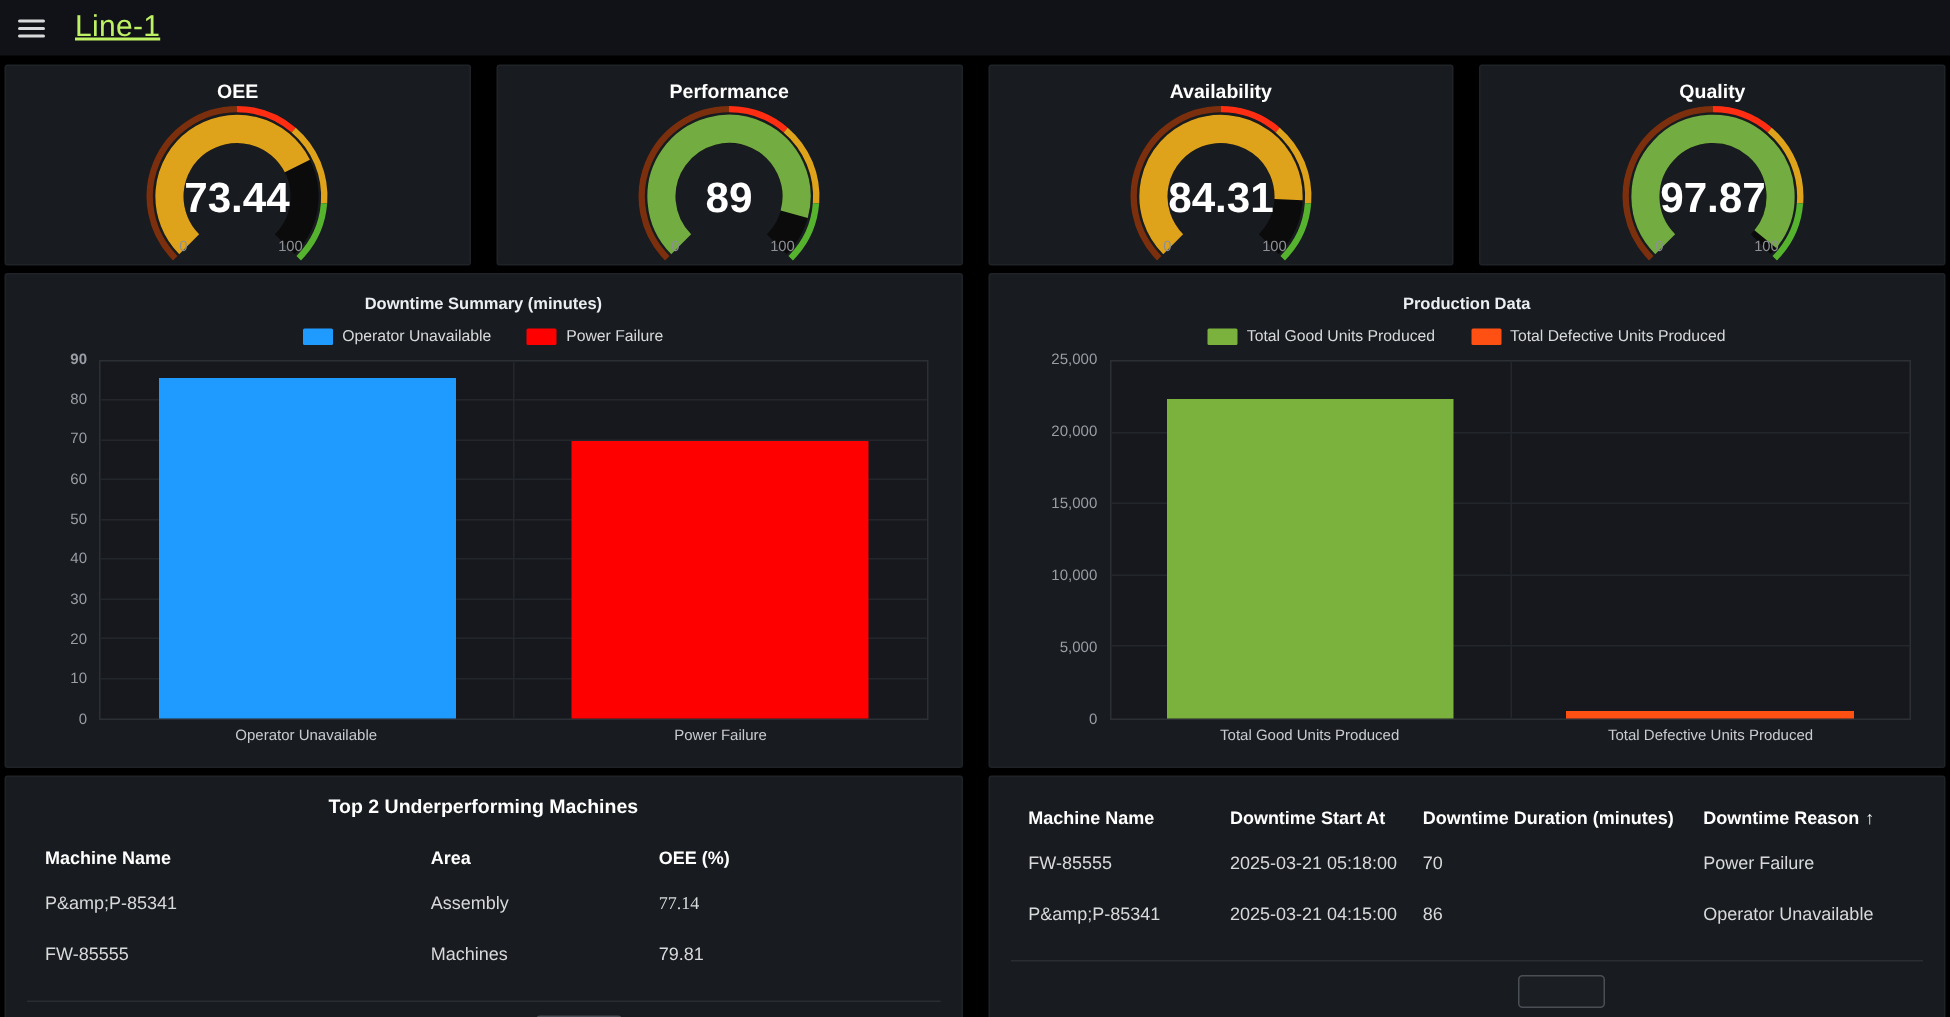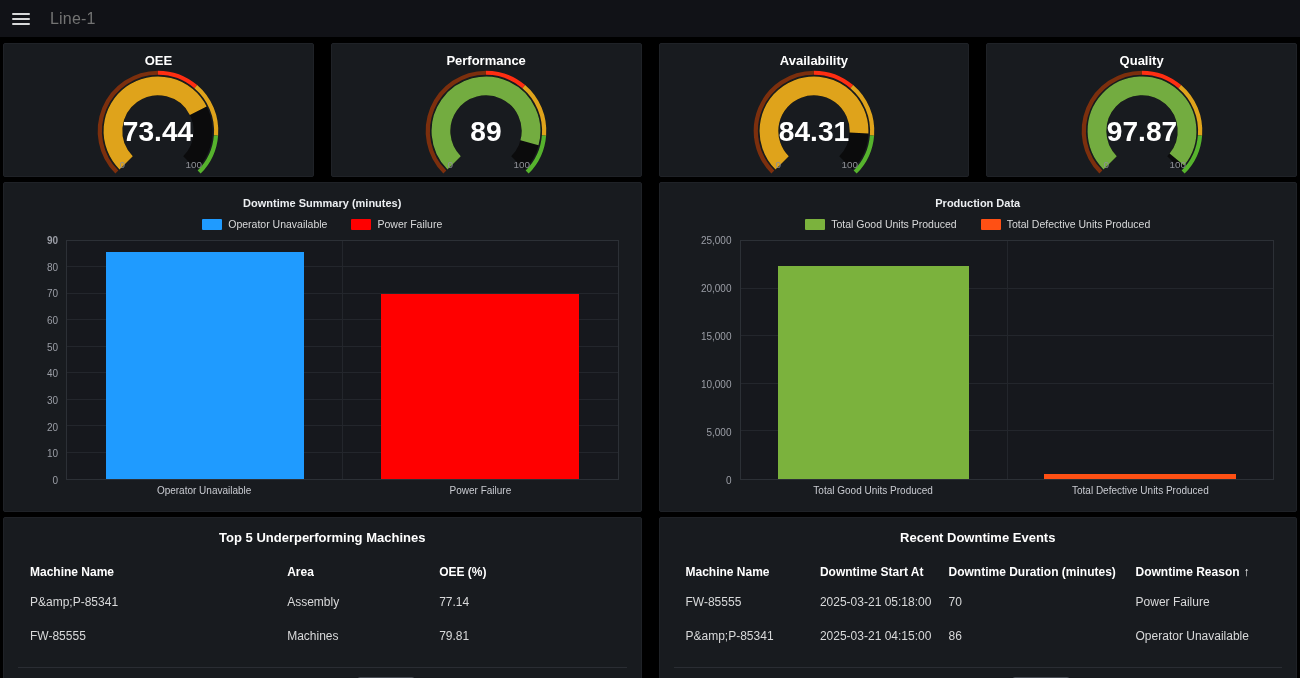--- a/index.html
+++ b/index.html
@@ -5,21 +5,21 @@
   * { margin:0; padding:0; box-sizing:border-box; }
   html,body { background:#000; }
   body {
     width:1300px; height:678px; overflow:hidden; position:relative;
     font-family:"Liberation Sans", sans-serif; color:#d8d9da;
   }
   
   .topbar{ height:37px; background:#111217; display:flex; align-items:center; padding:0 12px; gap:20px; }
   .burger{ width:18px; display:flex; flex-direction:column; gap:3px; cursor:pointer; }
   .burger span{ height:2px; background:#d8d9da; border-radius:1px; }
-  .tb-title{ color:#737373; font-size:16px; letter-spacing:.2px; }
+  .tb-title{ color:#bef264; font-size:20px; letter-spacing:.2px;text-decoration:underline; }
   
   .dash{ padding:6px 3px 0; display:flex; flex-direction:column; gap:5px; }
   .row{ display:flex; gap:17px; }
   .panel{ background:#181b1f; border:1px solid #1f2227; border-radius:2px; position:relative; flex:1; overflow:hidden; }
   
   .row-gauges{ height:134px; }
   .gauge-panel{ display:flex; flex-direction:column; align-items:center; }
   .gauge-title{ font-size:13px; font-weight:700; color:#fff; margin-top:9px; cursor:pointer; }
   svg.gauge{ margin-top:1px; }
   
@@ -208,43 +208,42 @@
               <div class="xlab">Total Good Units Produced</div>
               <div class="xlab">Total Defective Units Produced</div>
             </div>
         </div>
       </div>
     </div>
   </section>
 
   <section class="row row-tables">
     <div class="panel">
-      <div class="table-title">Top 5 Underperforming Machines</div>
+      <div class="table-title">Top 2 Underperforming Machines</div>
       <div class="tbl">
           <div class="trow head">
             <div class="tcell" style="width: 44%;"><span>Machine Name</span></div>
             <div class="tcell" style="width: 26%;"><span>Area</span></div>
             <div class="tcell" style="width: 30%;"><span>OEE (%)</span></div>
           </div>
           <div class="trow">
             <div class="tcell" style="width: 44%;">P&amp;amp;P-85341</div>
             <div class="tcell" style="width: 26%;">Assembly</div>
-            <div class="tcell" style="width: 30%;">77.14</div>
+            <div class="tcell" style="width: 30%; font-family: Liberation Serif, serif;">77.14</div>
           </div>
           <div class="trow">
             <div class="tcell" style="width: 44%;">FW-85555</div>
             <div class="tcell" style="width: 26%;">Machines</div>
             <div class="tcell" style="width: 30%;">79.81</div>
           </div>
         </div>
       <div class="tsep"></div>
       <div class="pager"></div>
     </div>
     <div class="panel">
-      <div class="table-title">Recent Downtime Events</div>
       <div class="tbl">
           <div class="trow head">
             <div class="tcell" style="width: 23%;"><span>Machine Name</span></div>
             <div class="tcell" style="width: 22%;"><span>Downtime Start At</span></div>
             <div class="tcell" style="width: 32%;"><span>Downtime Duration (minutes)</span></div>
             <div class="tcell" style="width: 23%;"><span>Downtime Reason</span><span class="sort-arrow">↑</span></div>
           </div>
           <div class="trow">
             <div class="tcell" style="width: 23%;">FW-85555</div>
             <div class="tcell" style="width: 22%;">2025-03-21 05:18:00</div>

